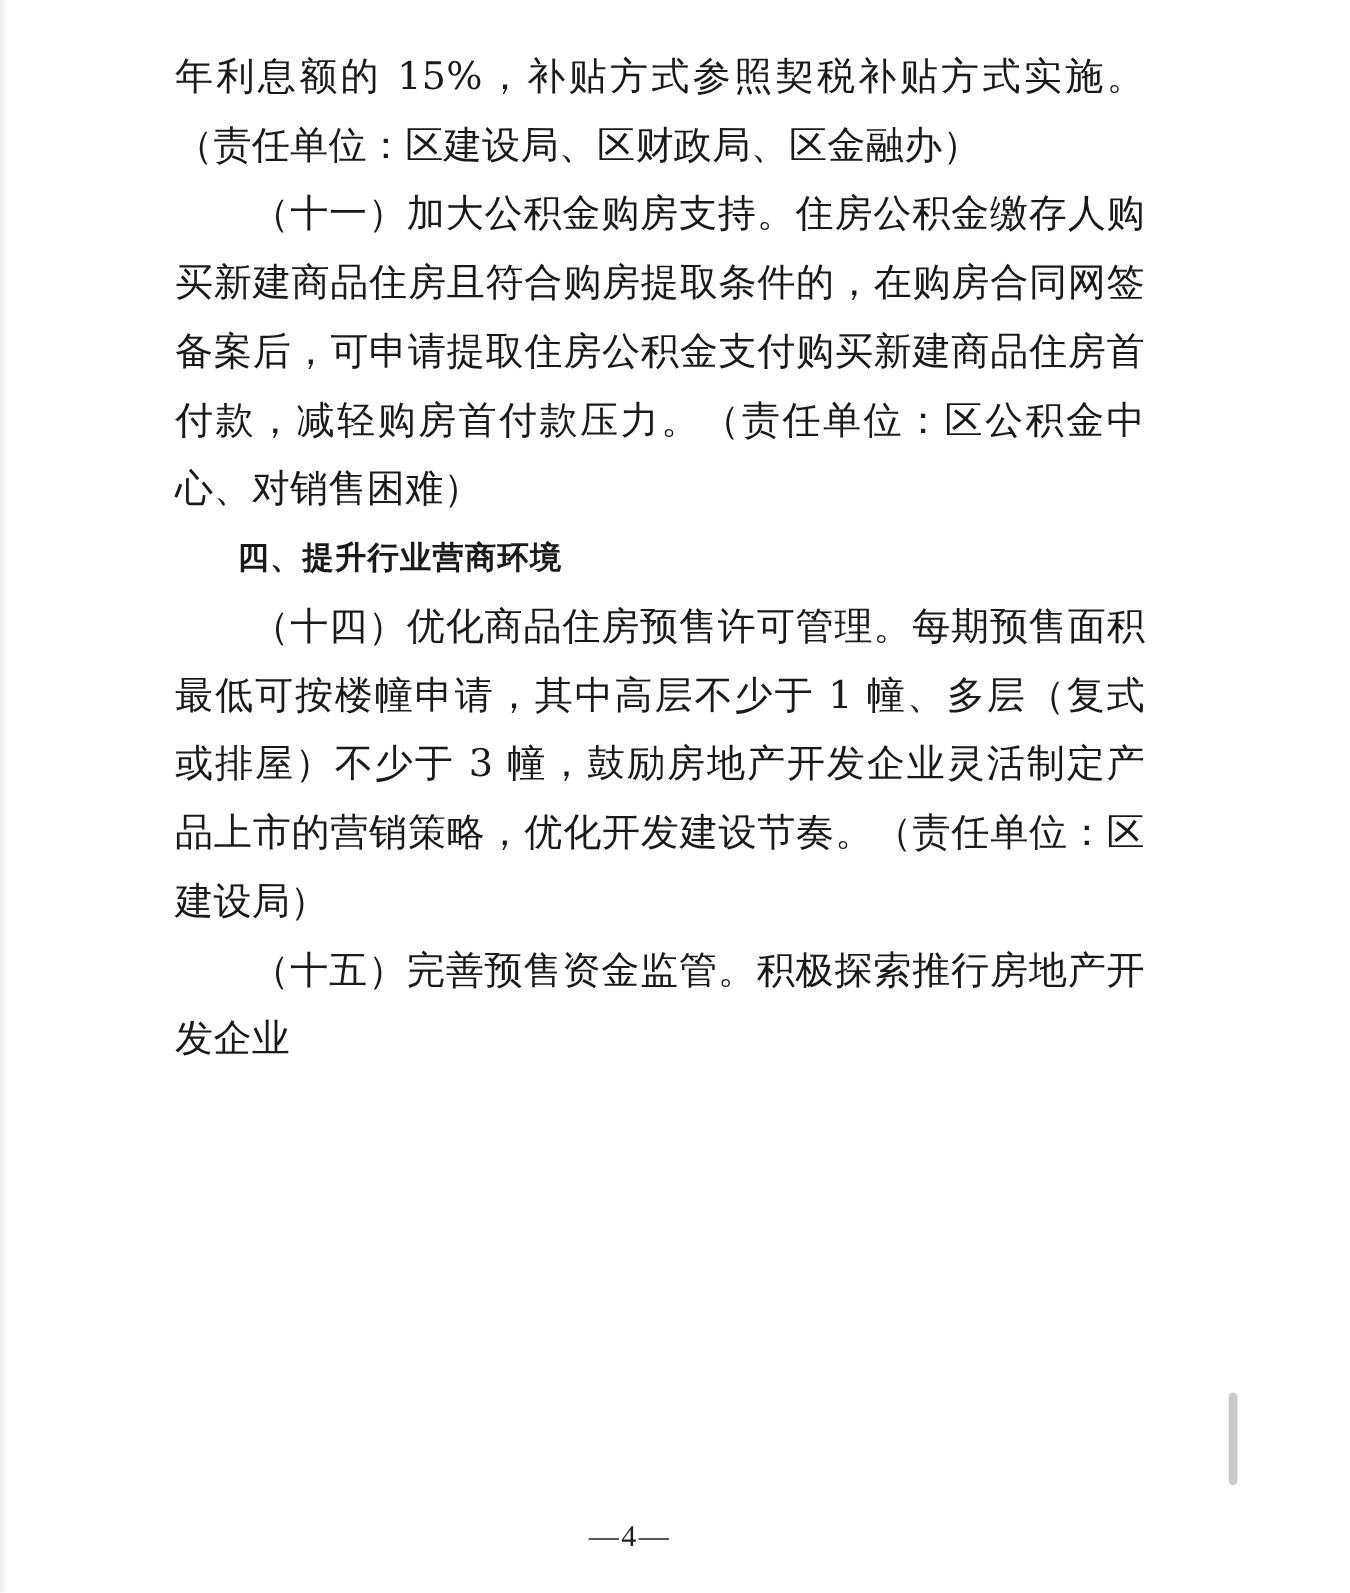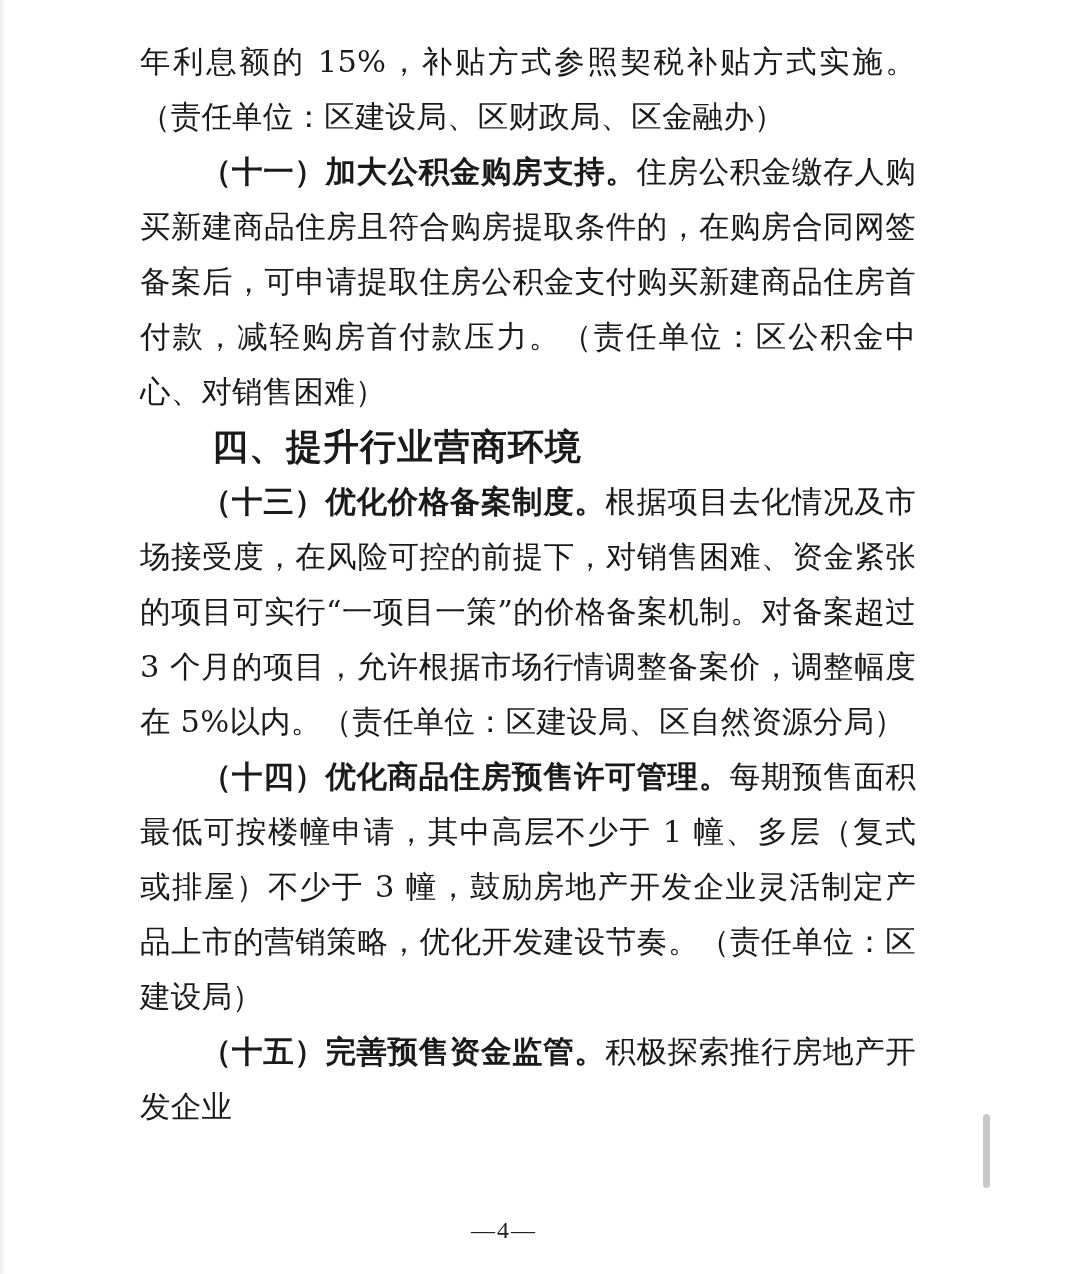--- a/index.html
+++ b/index.html
@@ -31,28 +31,28 @@
   }
   .para {
     margin: 0;
     text-indent: 2em;
   }
   .para.noindent {
     text-indent: 0;
   }
   .lead {
     font-family: "DejaVu Serif", "Liberation Serif", serif;
-    font-weight: bold;
+    font-weight: normal;
   }
   .heading {
     margin: 0;
     text-indent: 2em;
     font-weight: bold;
     font-family: Liberation Sans, sans-serif;
-    font-size: 36px;
+    font-size: 25px;
     line-height: 55px;
     letter-spacing: 1px;
   }
   .page-number {
     position: absolute;
     left: 0;
     right: 0;
     bottom: 30px;
     text-align: center;
     font-size: 24px;
@@ -87,21 +87,20 @@
 
   <div class="doc-body">
 
     <p class="para noindent"><span>年利息额的 15%，补贴方式参照契税补贴方式实施。（责任单位：区建设局、区财政局、区金融办）</span></p>
 
     <p class="para"><span class="lead">（十一）加大公积金购房支持。</span><span>住房公积金缴存人购买新建商品住房且符合购房提取条件的，在购房合同网签备案后，可申请提取住房公积金支付购买新建商品住房首付款，减轻购房首付款压力。（责任单位：区公积金中心、对销售困难）</span></p>
 
 
     <p class="heading">四、提升行业营商环境</p>
 
-    <p class="para"><span class="lead">（十三）优化价格备案制度。</span><span>根据项目去化情况及市场接受度，在风险可控的前提下，对销售困难、资金紧张的项目可实行“一项目一策”的价格备案机制。对备案超过 3 个月的项目，允许根据市场行情调整备案价，调整幅度在 5%以内。（责任单位：区建设局、区自然资源分局）</span></p>
 
     <p class="para"><span class="lead">（十四）优化商品住房预售许可管理。</span><span>每期预售面积最低可按楼幢申请，其中高层不少于 1 幢、多层（复式或排屋）不少于 3 幢，鼓励房地产开发企业灵活制定产品上市的营销策略，优化开发建设节奏。（责任单位：区建设局）</span></p>
 
     <p class="para"><span class="lead">（十五）完善预售资金监管。</span><span>积极探索推行房地产开发企业</span></p>
 
   </div>
 
   <div class="page-number">—4—</div>
 
   <div class="scroll-hint"></div>

